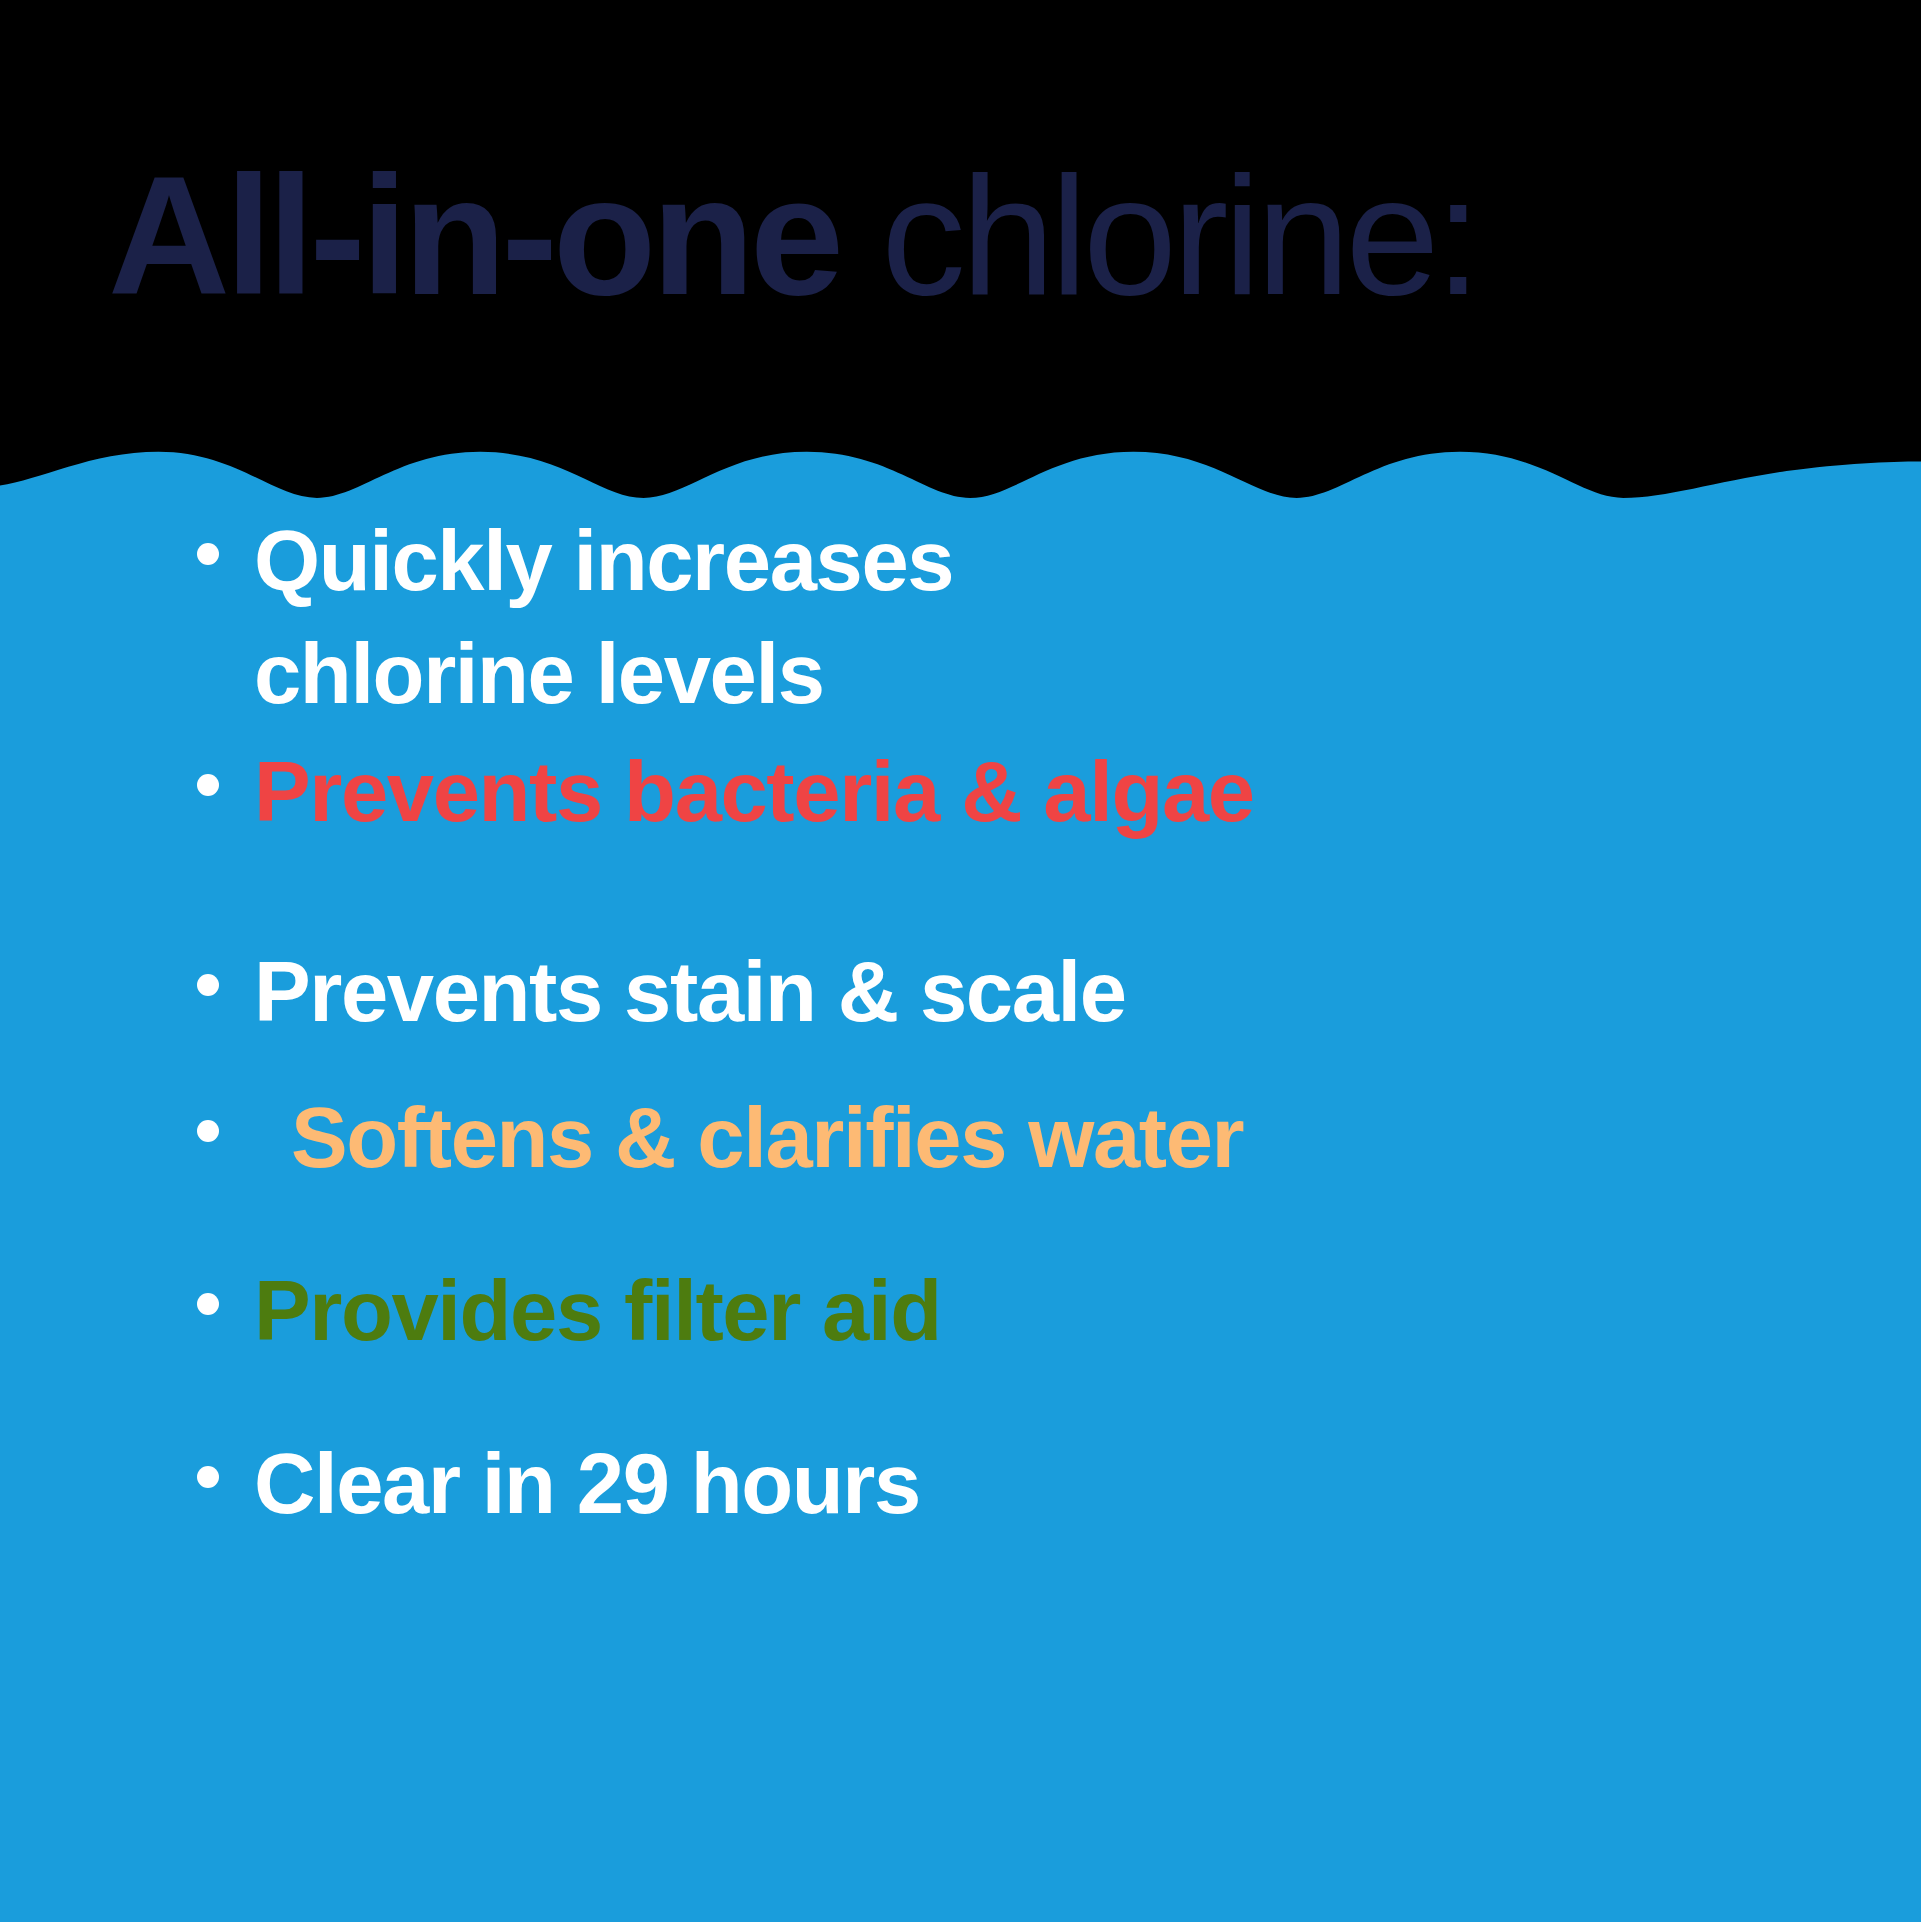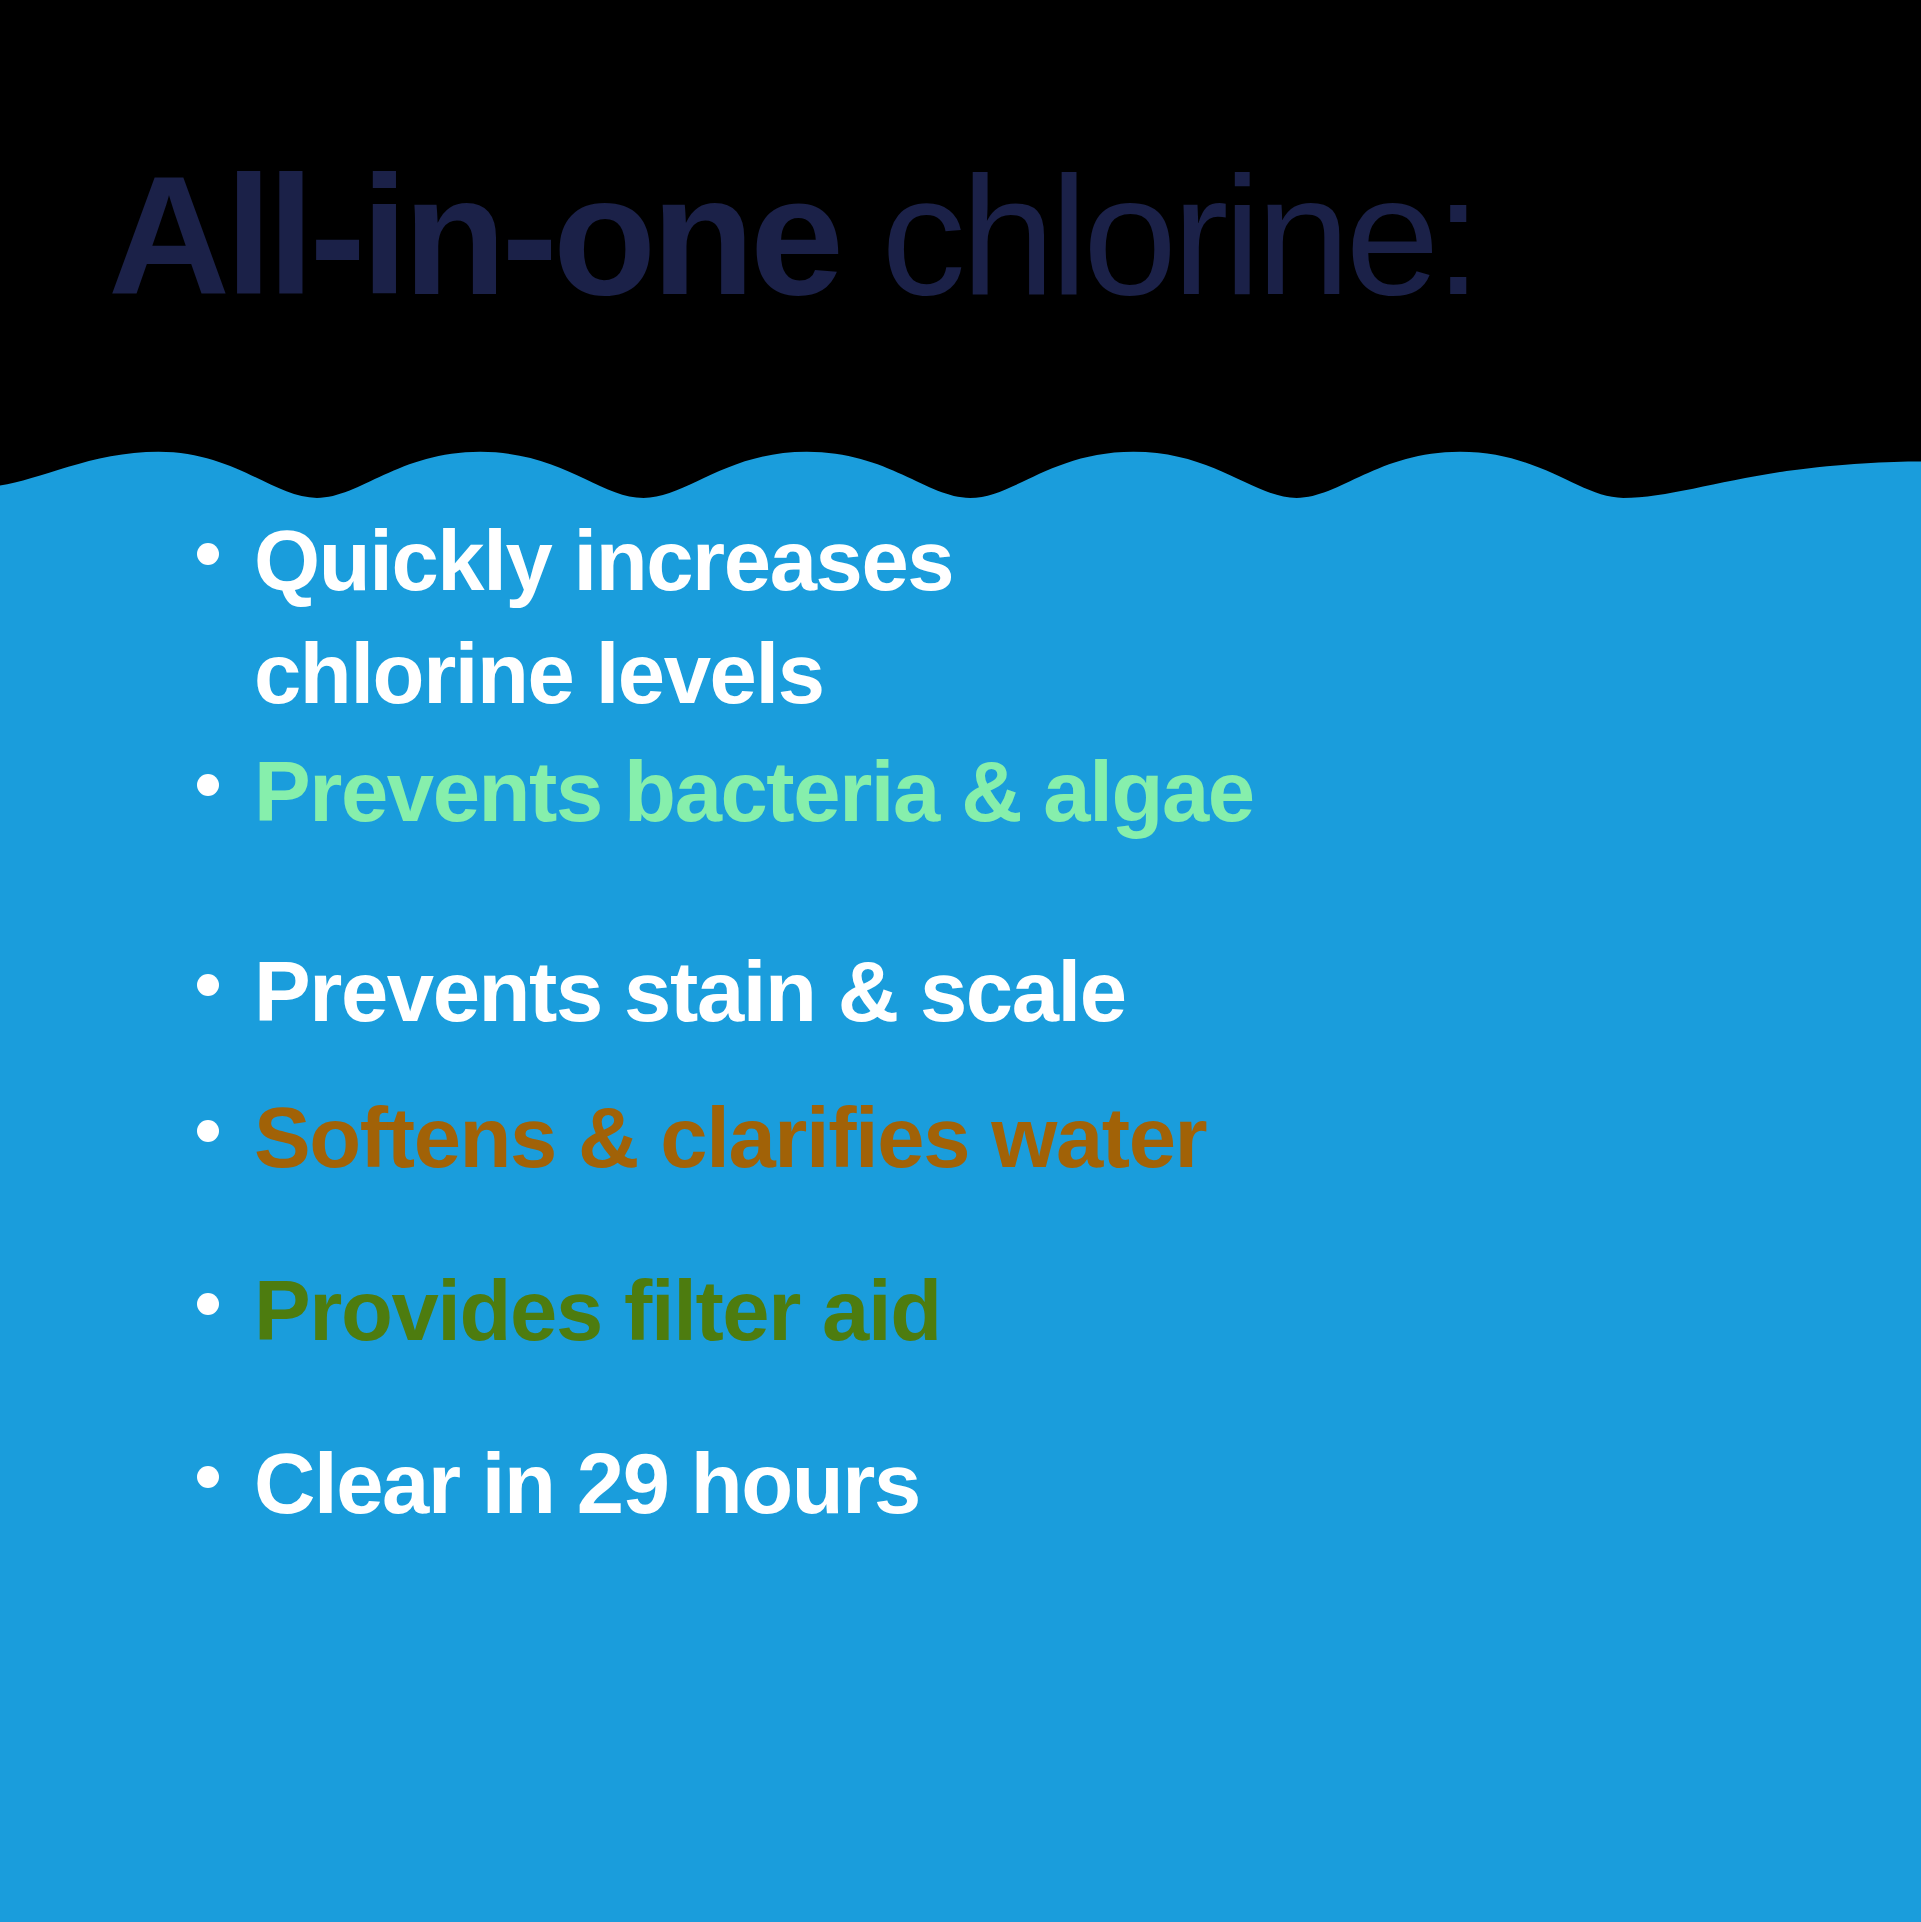--- a/index.html
+++ b/index.html
@@ -122,31 +122,31 @@
   <div id="bullet-list">
 
     <div class="bullet-row r0">
       <span class="bullet-dot" style="background: rgb(255, 255, 255);"></span>
       <span class="bullet-text" style="color: rgb(255, 255, 255);">Quickly increases
  chlorine levels</span>
     </div>
 
     <div class="bullet-row r1">
       <span class="bullet-dot" style="background: rgb(255, 255, 255);"></span>
-      <span class="bullet-text" style="color: #86efac;">Prevents bacteria &amp; algae</span>
+      <span class="bullet-text" style="color: #ef4444;">Prevents bacteria &amp; algae</span>
     </div>
 
     <div class="bullet-row r2">
       <span class="bullet-dot" style="background: rgb(255, 255, 255);"></span>
       <span class="bullet-text" style="color: rgb(255, 255, 255);">Prevents stain &amp; scale</span>
     </div>
 
     <div class="bullet-row r3">
       <span class="bullet-dot" style="background: rgb(255, 255, 255);"></span>
-      <span class="bullet-text" style="color: #a16207;">Softens &amp; clarifies water</span>
+      <span class="bullet-text" style="color: #fdba74; margin-left: 37px;">Softens &amp; clarifies water</span>
     </div>
 
     <div class="bullet-row r4">
       <span class="bullet-dot" style="background: rgb(255, 255, 255);"></span>
       <span class="bullet-text" style="color: #4d7c0f;">Provides filter aid</span>
     </div>
 
     <div class="bullet-row r5">
       <span class="bullet-dot" style="background: rgb(255, 255, 255);"></span>
       <span class="bullet-text" style="color: rgb(255, 255, 255);">Clear in 29 hours</span>

